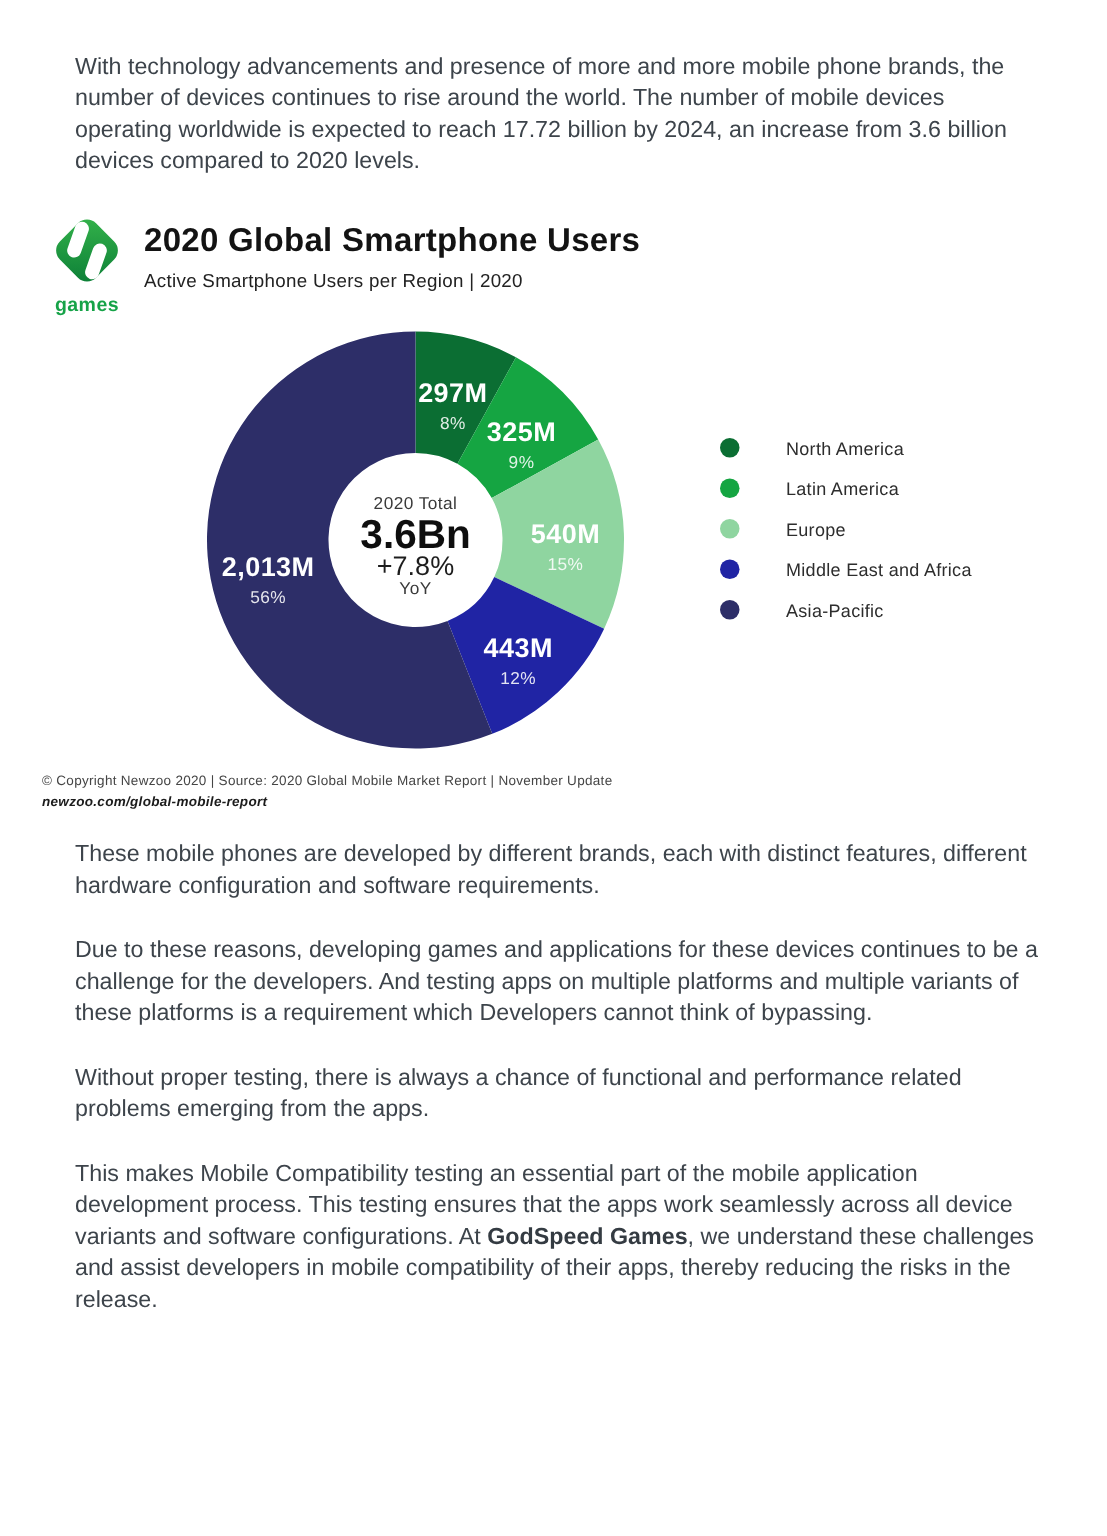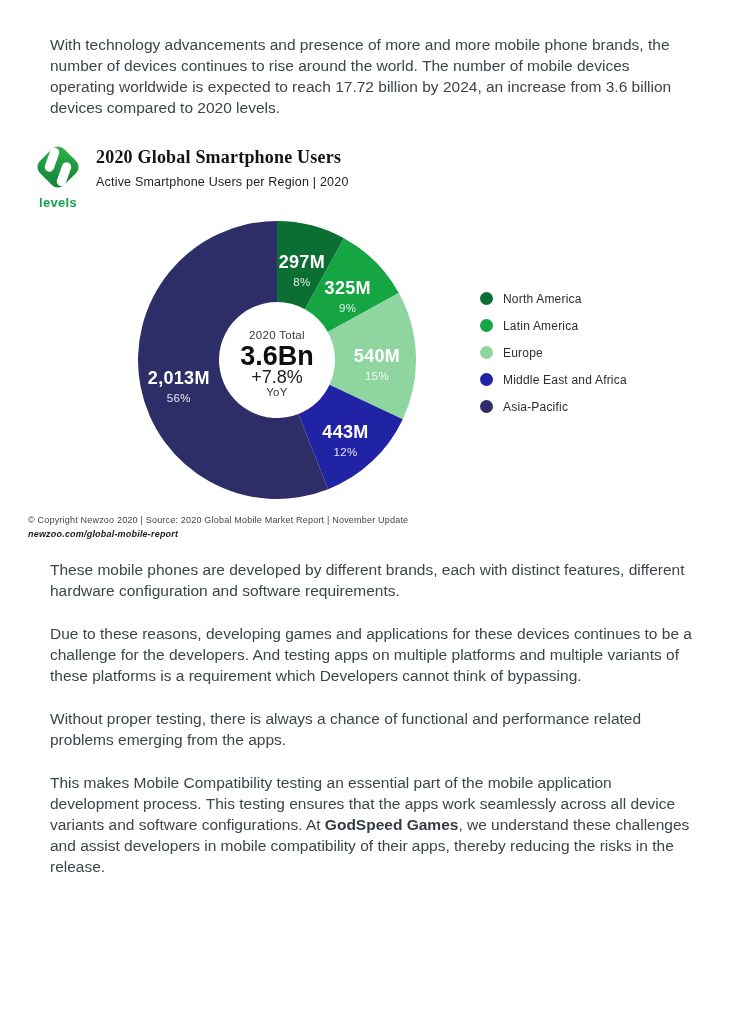--- a/index.html
+++ b/index.html
@@ -32,36 +32,36 @@
   .logo-block { width: 60px; display: flex; flex-direction: column; align-items: center; }
   .logo-diamond { width: 58px; height: 54px; display: block; }
   .logo-wordmark {
     margin-top: 1px;
     font-size: 13px;
     font-weight: 800;
     color: #16a348;
     letter-spacing: 0.3px;
   }
   .chart-titles { margin-left: 8px; padding-top: 7px; }
-  .chart-title { font-size: 18px; font-weight: 800; color: #131313; letter-spacing: 0.2px; font-family: Liberation Serif, serif; }
+  .chart-title { font-size: 22px; font-weight: 800; color: #131313; letter-spacing: 0.2px; }
   .chart-subtitle { margin-top: 7px; font-size: 12.5px; color: #222; letter-spacing: 0.2px; }
 
   .chart-body { position: relative; height: 282px; margin-top: 10px; }
   .donut-svg { position: absolute; left: 109px; top: 0; width: 280px; height: 280px; }
 
   .slice-value { fill: #ffffff; font-size: 18px; font-weight: 700; text-anchor: middle; letter-spacing: 0.3px; }
   .slice-pct   { fill: #ffffff; font-size: 11.5px; text-anchor: middle; opacity: 0.88; letter-spacing: 0.3px; }
   .center-small  { fill: #3a3a3a; font-size: 11.5px; text-anchor: middle; letter-spacing: 0.3px; }
   .center-value  { fill: #0e0e0e; font-size: 27px; font-weight: 800; text-anchor: middle; }
   .center-growth { fill: #1d1d1d; font-size: 18px; text-anchor: middle; }
 
   .legend { position: absolute; left: 452px; top: 72px; }
   .legend-item { display: flex; align-items: center; height: 13px; margin-bottom: 14px; }
   .legend-dot { width: 13px; height: 13px; border-radius: 50%; flex: 0 0 13px; }
-  .legend-label { margin-left: 10px; font-size: 12px; color: #2d2d2d; letter-spacing: 0.2px; white-space: nowrap; }
+  .legend-label { margin-left: 31px; font-size: 12px; color: #2d2d2d; letter-spacing: 0.2px; white-space: nowrap; }
 
   .chart-footer { margin-top: 13px; width: 700px; text-align: left; }
   .footer-line1 { font-size: 9px; color: #454545; letter-spacing: 0.2px; }
   .footer-line2 { margin-top: 4px; font-size: 9px; font-weight: 700; color: #1b1b1b; letter-spacing: 0.2px; font-style: italic; }
 </style>
 </head>
 <body>
 
 <div>
 
@@ -76,21 +76,21 @@
           <defs>
             <linearGradient id="nzgrad" x1="0" y1="0" x2="1" y2="1">
               <stop offset="0" stop-color="#35b44b"></stop>
               <stop offset="1" stop-color="#0b7d36"></stop>
             </linearGradient>
           </defs>
           <rect x="14" y="11" width="40" height="40" rx="10" fill="url(#nzgrad)" transform="rotate(45 34 31)"></rect>
           <line x1="30" y1="14" x2="24" y2="31" stroke="#ffffff" stroke-width="11" stroke-linecap="round"></line>
           <line x1="44" y1="31" x2="38" y2="48" stroke="#ffffff" stroke-width="11" stroke-linecap="round"></line>
         </svg>
-        <div class="logo-wordmark">levels</div>
+        <div class="logo-wordmark">games</div>
       </div>
       <div class="chart-titles">
         <div class="chart-title">2020 Global Smartphone Users</div>
         <div class="chart-subtitle">Active Smartphone Users per Region | 2020</div>
       </div>
     </div>
 
     <div class="chart-body">
       <svg id="donut-svg" class="donut-svg" viewBox="0 0 280 280">
           <path d="M 140 1 A 139 139 0 0 1 206.96376070013844 18.193371473902957 L 167.94171309789948 89.17421255745592 A 58 58 0 0 0 140 82 Z" fill="#0b6e33"></path>

